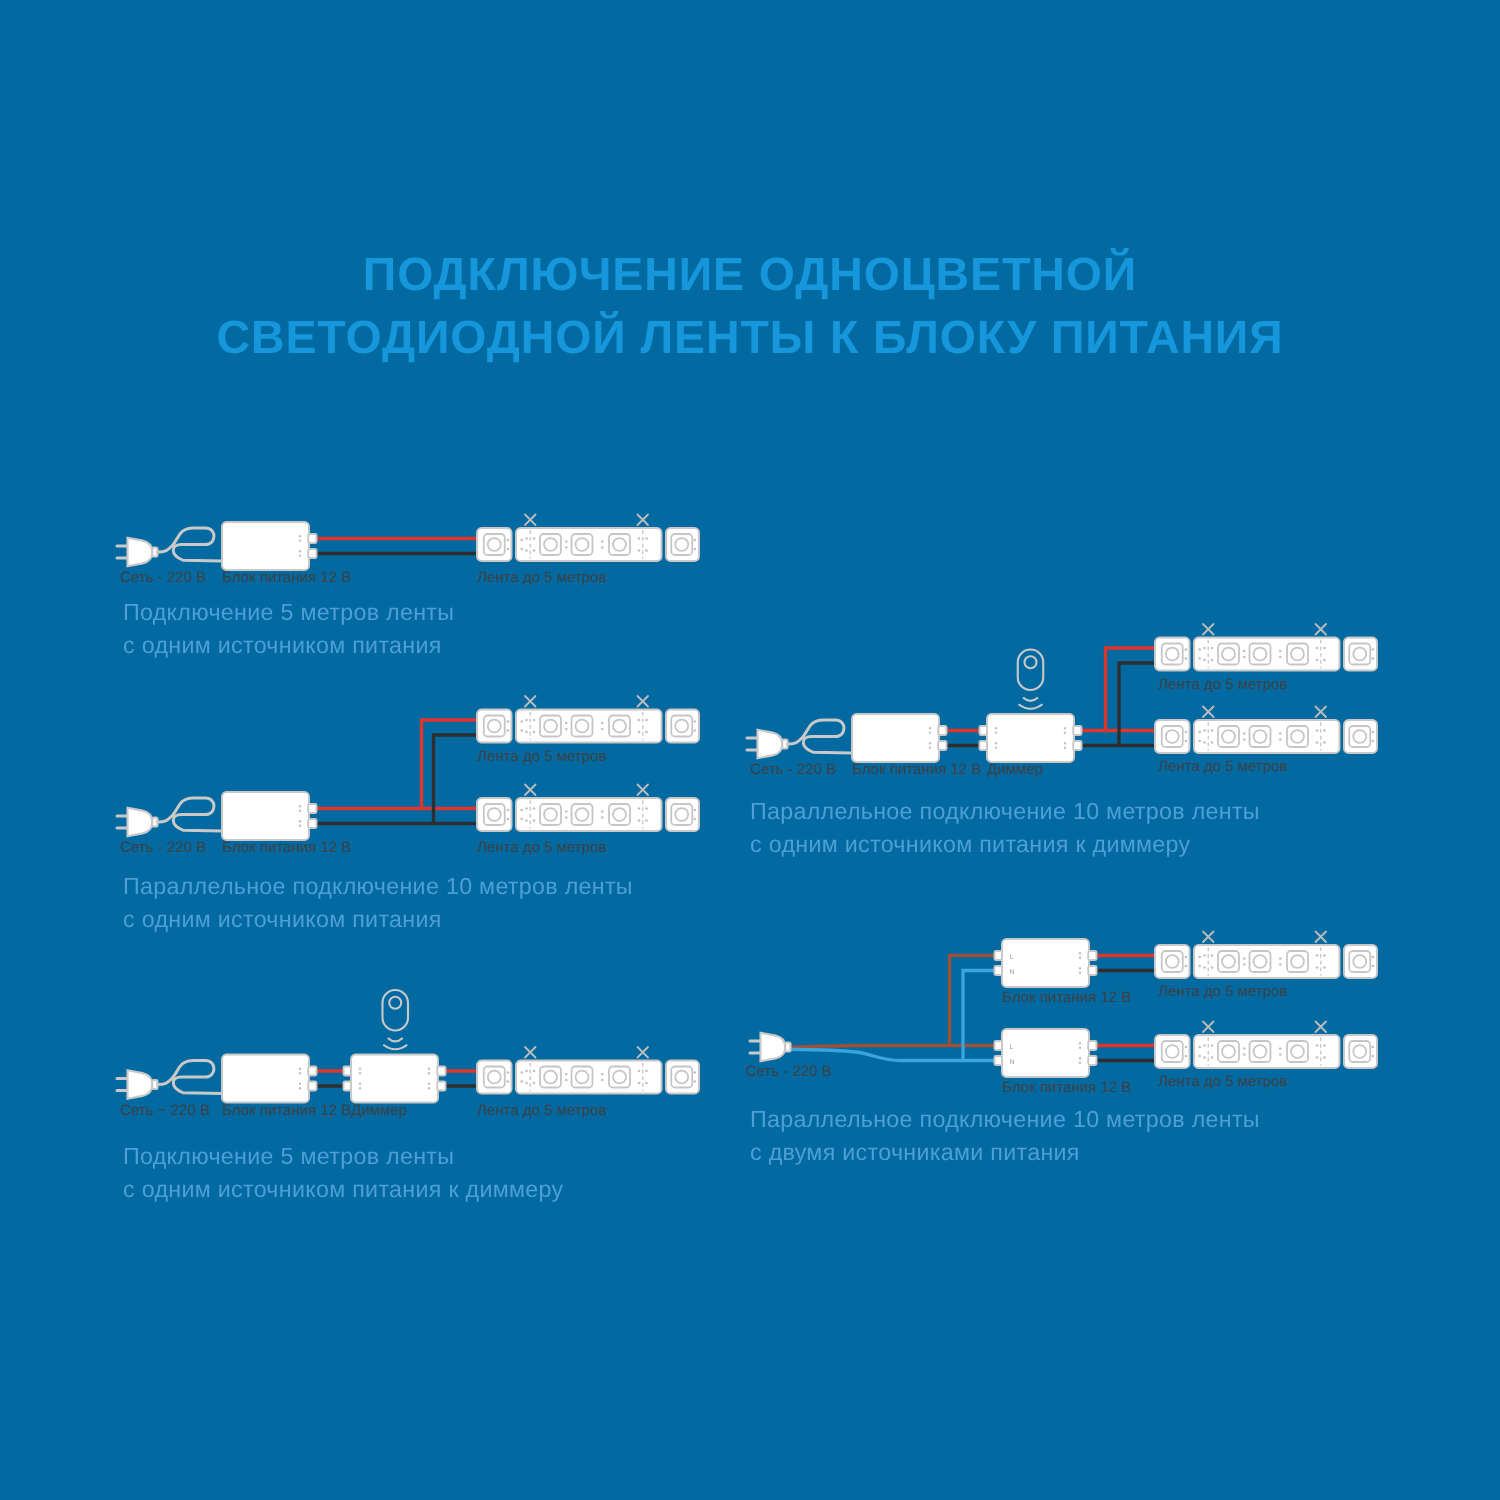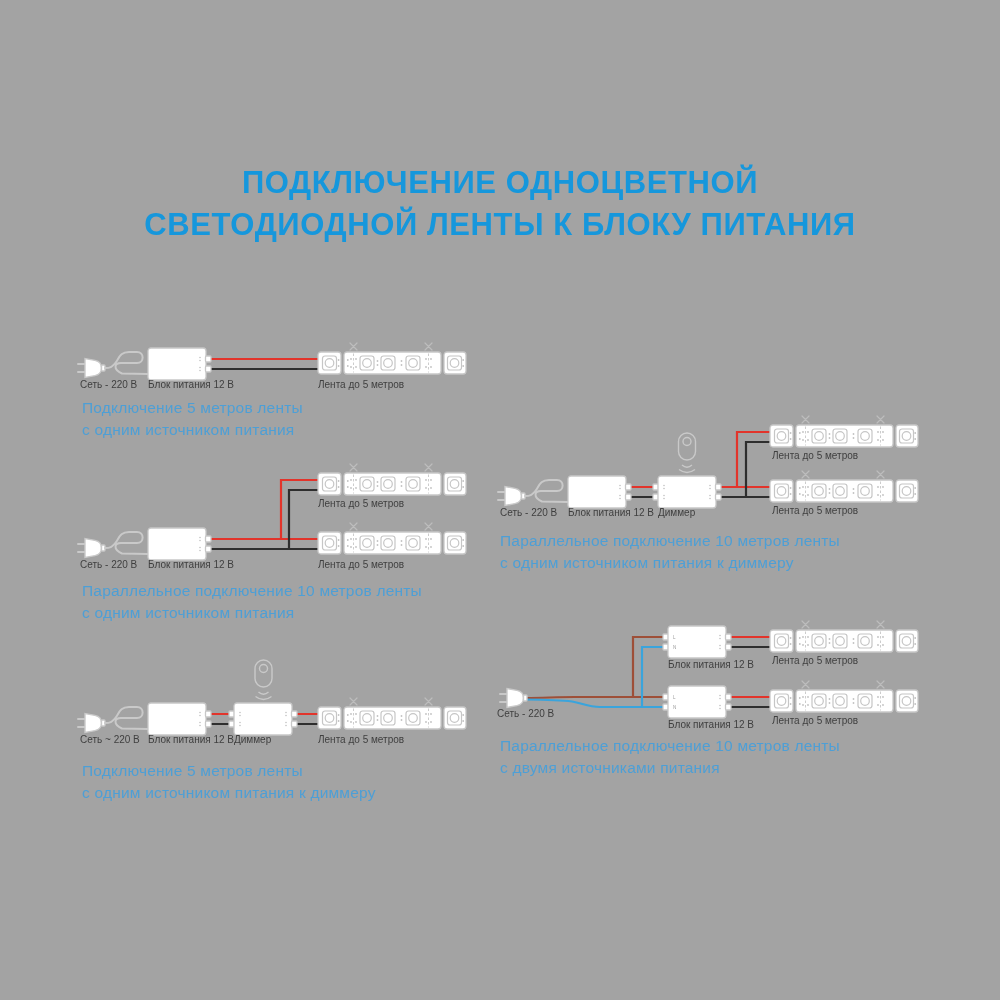--- a/index.html
+++ b/index.html
@@ -1,16 +1,16 @@
 <!DOCTYPE html>
 <html style="--title-blue: #1697DC; --caption-blue: #4D9FD6; --label-gray: #3F3F3F; --outline-gray: #C8C8C8; --wire-red: #E2342B; --wire-black: #2E2E2E; --wire-brown: #9E4F38; --wire-blue: #3AA4DC;"><head>
 <meta charset="utf-8">
 <style>
   html,body{margin:0;padding:0;background:#fff;}
-  .stage{position:relative;width:1000px;height:1000px;background:#a3a3a3;overflow:hidden;}
+  .stage{position:relative;width:1000px;height:1000px;background:#0369a1;overflow:hidden;}
   svg text{font-family:"Liberation Sans", sans-serif;}
   .ttl{fill:var(--title-blue);font-weight:700;font-size:31px;letter-spacing:.6px;}
   .cap{fill:var(--caption-blue);font-size:15.5px;letter-spacing:.2px;}
   .lbl{fill:var(--label-gray);font-size:10px;}
   .tiny{fill:#9a9a9a;font-size:4.5px;}
   .box{fill:#fff;stroke:var(--outline-gray);stroke-width:1.3;}
   .led{fill:#fff;stroke:#c6c6c6;stroke-width:1.2;}
   .dot{fill:#c2c2c2;stroke:none;}
   .cut{stroke:#cdcdcd;stroke-width:1;stroke-dasharray:2.5 2;fill:none;}
   .xmark{stroke:#bdbdbd;stroke-width:1.2;fill:none;stroke-linecap:round;}

